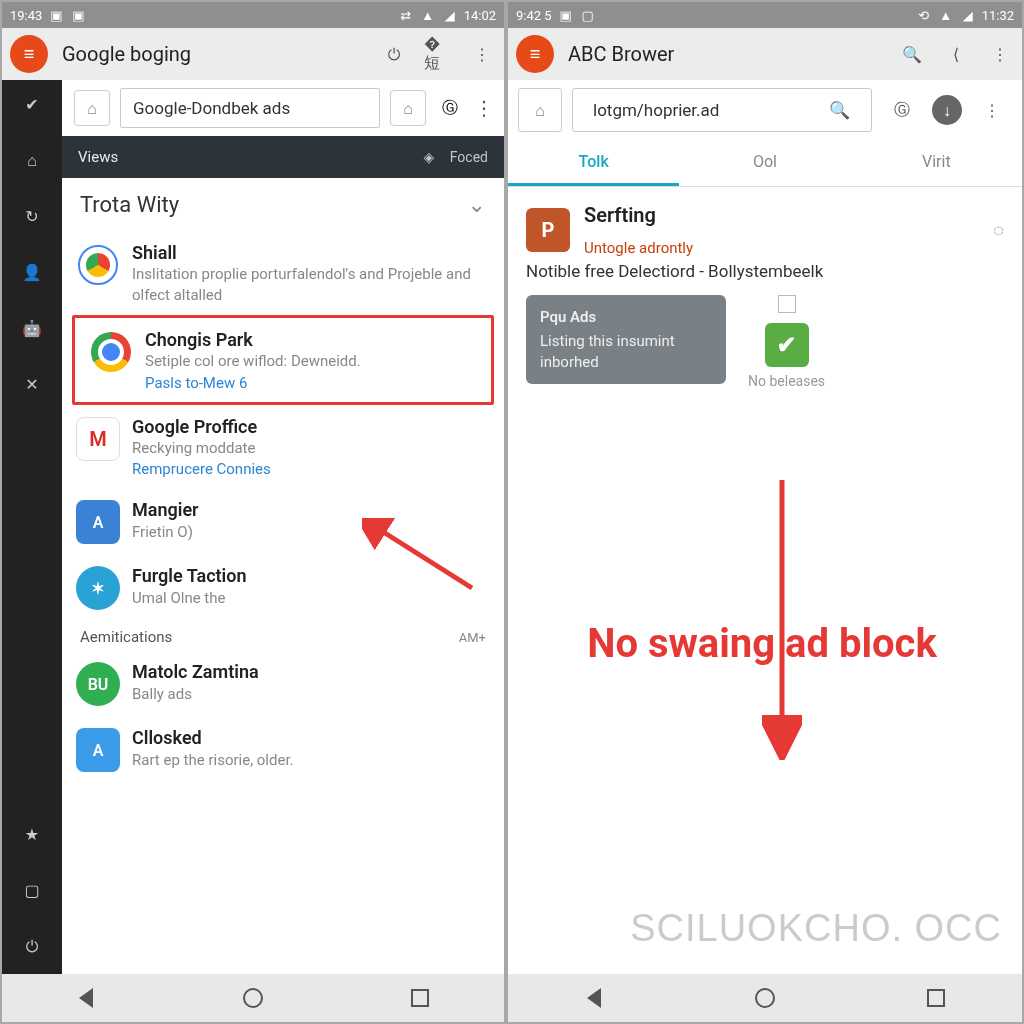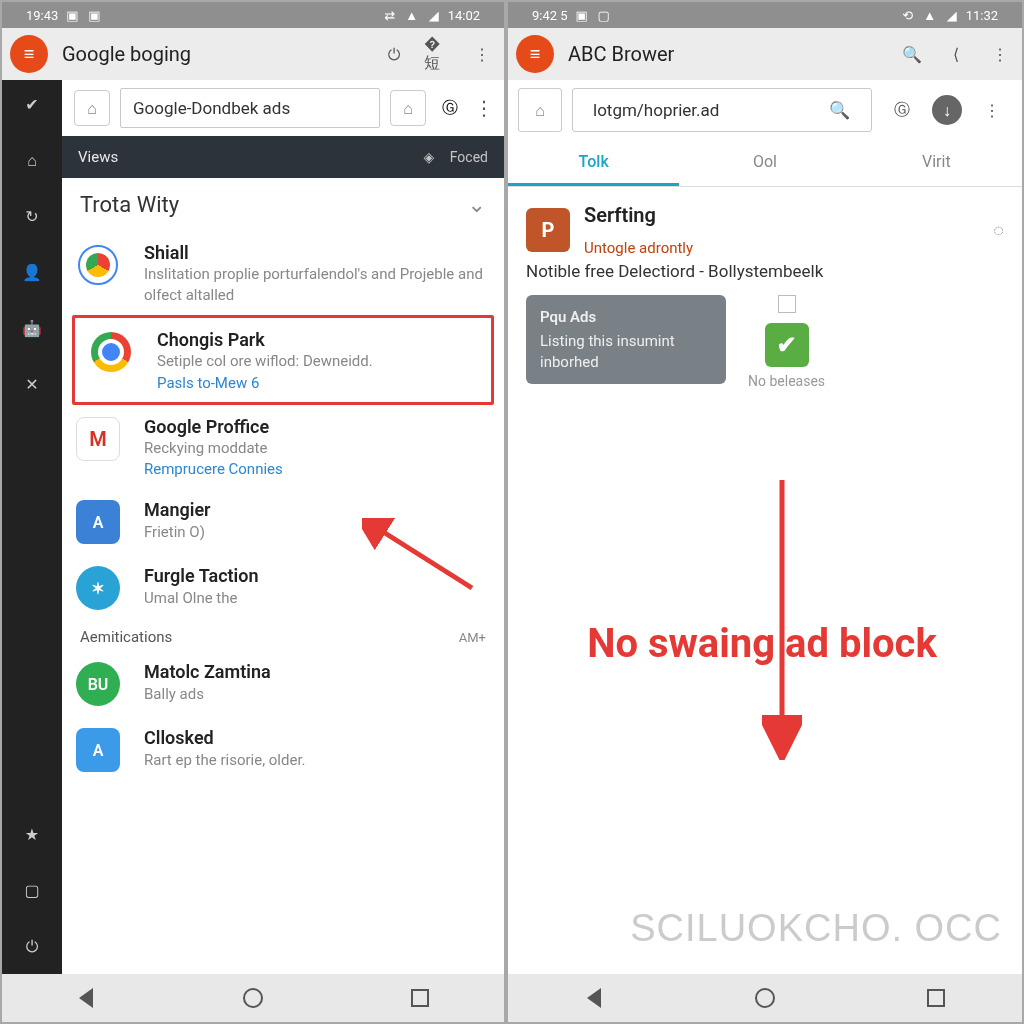--- a/index.html
+++ b/index.html
@@ -3,21 +3,21 @@
 <meta charset="utf-8">
 <style>
   * { box-sizing: border-box; margin: 0; padding: 0; }
   body { font-family: Roboto, Arial, sans-serif; background:#fff; width:1024px; height:1024px; overflow:hidden; }
   .canvas { display:flex; width:1024px; height:1024px; }
   .pane { position:relative; border:2px solid #a8a8a8; background:#f5f5f5; display:flex; flex-direction:column; }
   .pane-left { width:506px; }
   .pane-right{ width:518px; }
 
   
-  .statusbar { height:26px; background:#8f8f8f; color:#fff; display:flex; align-items:center; font-size:13px; padding:0 24px; }
+  .statusbar { height:26px; background:#8f8f8f; color:#fff; display:flex; align-items:center; font-size:13px; padding:0 8px; }
   .statusbar .sb-left{ display:flex; gap:6px; align-items:center; }
   .statusbar .sb-right{ margin-left:auto; display:flex; gap:6px; align-items:center; }
   .sb-icon { width:16px; height:16px; display:inline-flex; align-items:center; justify-content:center; }
 
   
   .app-header { height:52px; background:#ececec; display:flex; align-items:center; padding:0 8px; gap:14px; }
   .app-header .red-circle { width:38px; height:38px; background:#e64a19; border-radius:50%; display:flex; align-items:center; justify-content:center; }
   .app-header .red-circle span{ color:#fff; font-size:18px; line-height:1; }
   .app-header .title { font-size:20px; color:#222; }
   .app-header .hdr-actions{ margin-left:auto; display:flex; gap:16px; color:#555; }
@@ -40,21 +40,21 @@
   
   .dark-strip{ height:42px; background:#2d333a; color:#e8e8e8; display:flex; align-items:center; padding:0 16px; font-size:15px; }
   .dark-strip .ds-right{ margin-left:auto; display:flex; align-items:center; gap:6px; color:#c4c4c4; font-size:14px; }
 
   
   .sec-hdr{ display:flex; align-items:center; padding:14px 18px; }
   .sec-hdr h2{ font-size:22px; color:#333; font-weight:400; }
   .sec-hdr .chev{ margin-left:auto; color:#888; font-size:22px; }
 
   .list{ flex:1; overflow:hidden; }
-  .item{ display:flex; padding:10px 14px; gap:24px; align-items:flex-start; }
+  .item{ display:flex; padding:10px 14px; gap:12px; align-items:flex-start; }
   .item .ico{ width:44px; height:44px; border-radius:8px; flex:0 0 44px; display:flex; align-items:center; justify-content:center; font-weight:600; color:#fff; font-size:16px; margin-top:2px;}
   .item .txt{ flex:1; min-width:0; }
   .item .t1{ font-size:18px; color:#222; font-weight:600; line-height:1.3; }
   .item .t2{ font-size:15px; color:#888; line-height:1.35; }
   .item .t3{ font-size:15px; color:#2b86d3; margin-top:2px; }
 
   .highlight-box{ border:3px solid #e53935; border-radius:2px; margin:0 10px; }
 
   .sub-header{ padding:8px 18px 4px; display:flex; align-items:center; color:#555; font-size:15px; }
   .sub-header .sh-right{ margin-left:auto; font-size:13px; color:#888; }

